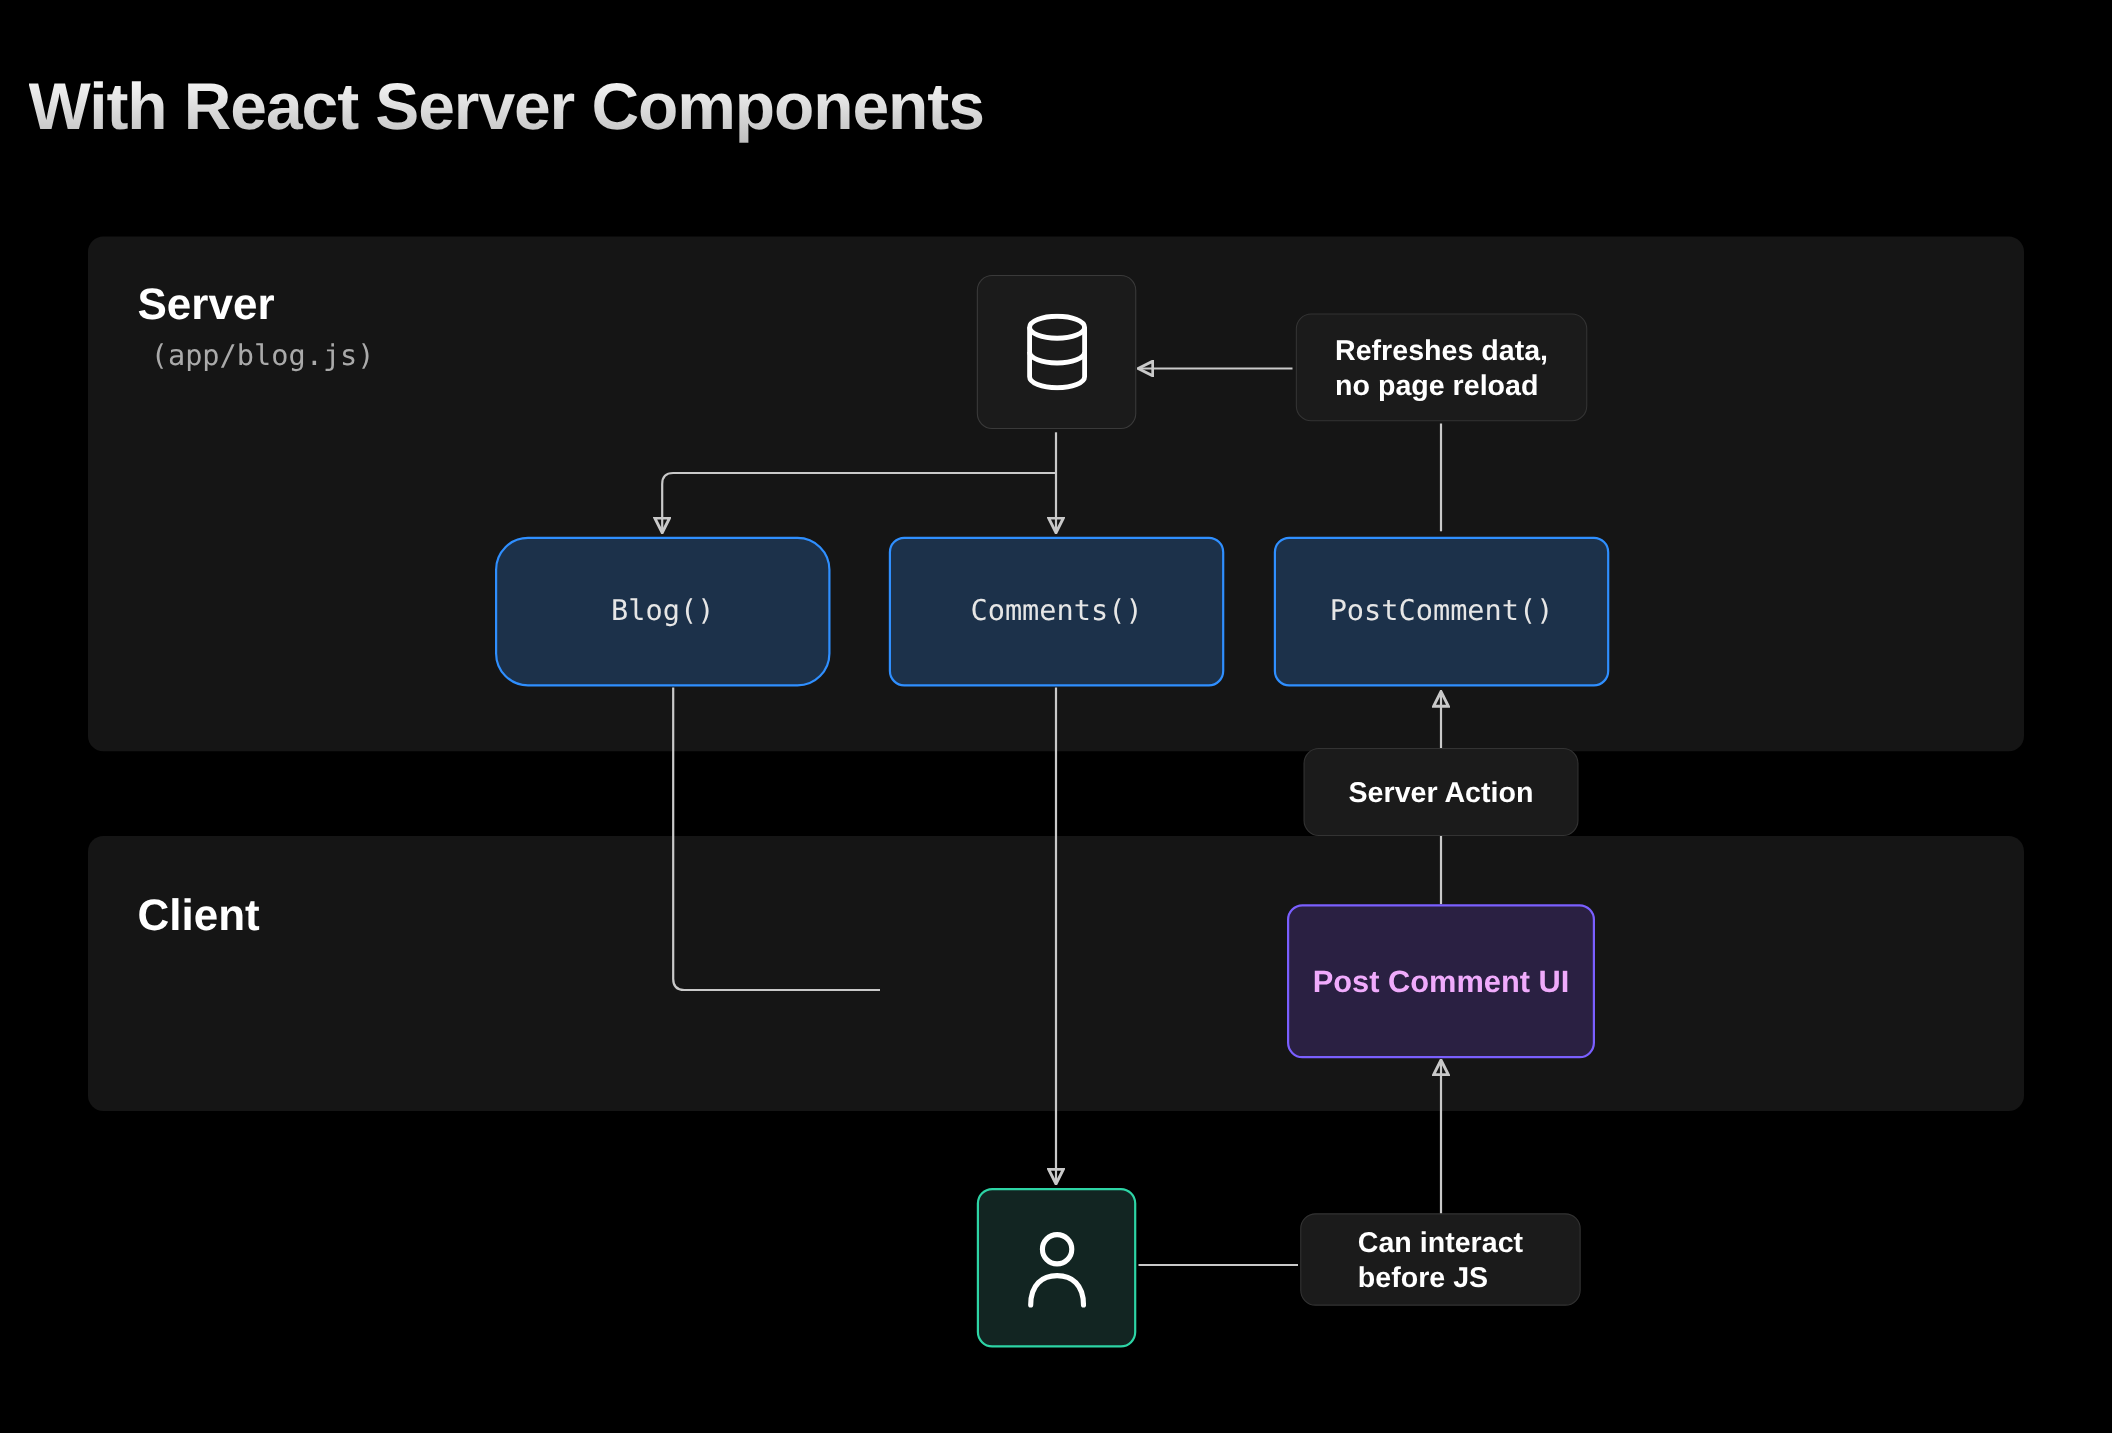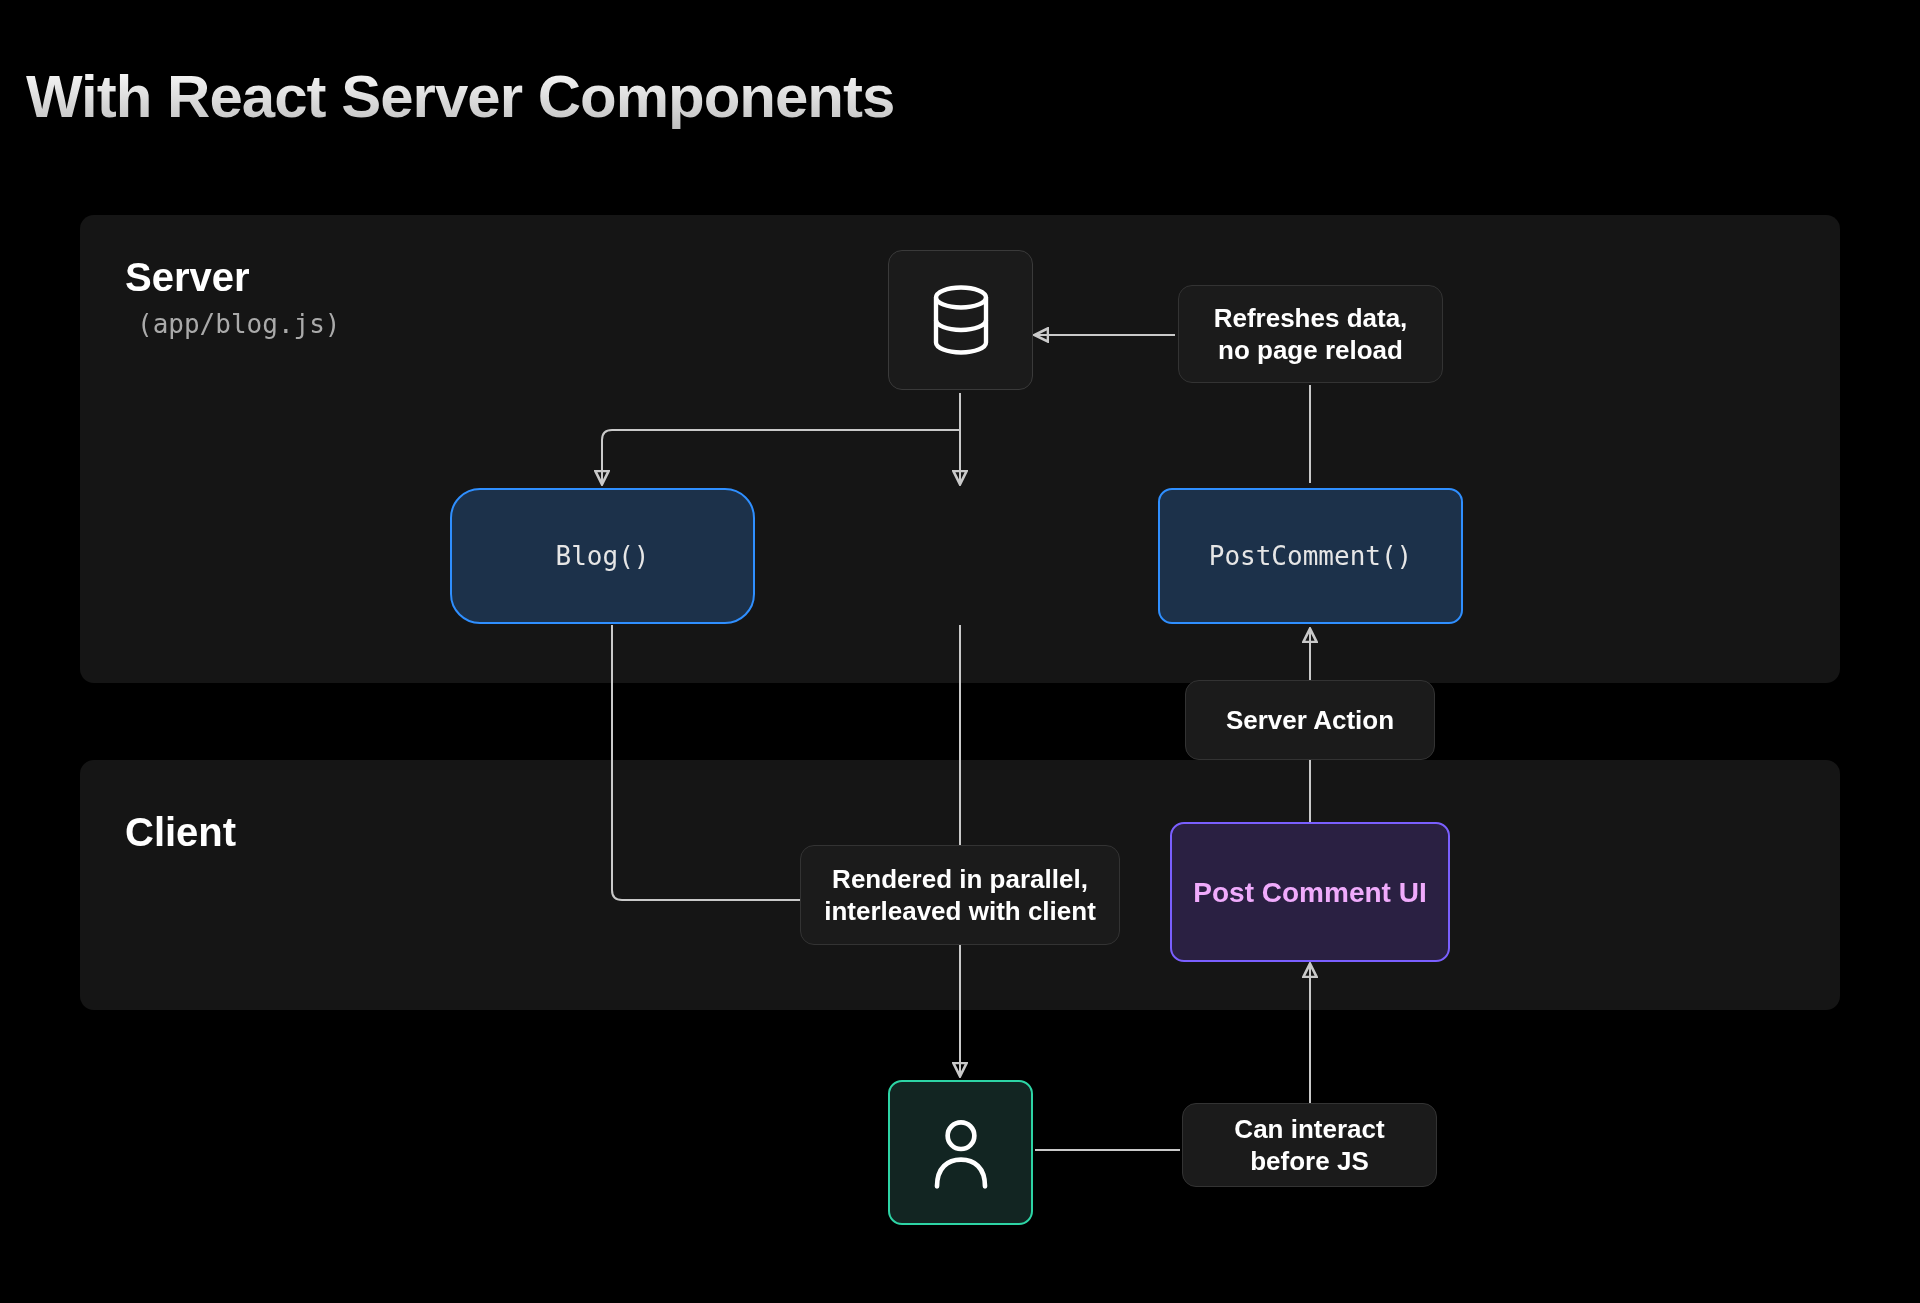--- a/index.html
+++ b/index.html
@@ -95,21 +95,21 @@
     border: 2px solid #7a5fff;
     font-size: 28px;
     font-weight: 700;
     color: #f0abfc;
   }
   .note {
     position: absolute;
     display: flex;
     align-items: center;
     justify-content: center;
-    text-align: center;
+    text-align: left;
     border-radius: 14px;
     background: #1b1b1b;
     border: 1px solid #333;
     font-size: 26px;
     font-weight: 600;
     color: #fff;
     padding: 0 20px;
     line-height: 1.25;
     white-space: pre-line;
   }
@@ -171,26 +171,25 @@
 
   <div class="node db" style="left:888px; top:250px;">
     <svg class="icon" width="62" height="70" viewBox="0 0 48 56">
       <ellipse cx="24" cy="10" rx="20" ry="8" fill="none" stroke="#fff" stroke-width="3.5"></ellipse>
       <path d="M4 10 V46 C4 50.4 12.95 54 24 54 C35.05 54 44 50.4 44 46 V10" fill="none" stroke="#fff" stroke-width="3.5"></path>
       <path d="M4 28 C4 32.4 12.95 36 24 36 C35.05 36 44 32.4 44 28" fill="none" stroke="#fff" stroke-width="3.5"></path>
     </svg>
   </div>
 
   <div class="node func" style="left:450px; top:488px;border-radius:30px;">Blog()</div>
+  <div class="node func" style="left:808px; top:488px;">Comments()</div>
   <div class="node func" style="left:1158px; top:488px;">PostComment()</div>
 
   <div class="note" style="left:1178px; top:285px; width:265px; height:98px;">Refreshes data,
 no page reload</div>
-  <div class="note" style="left:800px; top:845px; width:320px; height:100px;">Rendered in parallel,
-interleaved with client</div>
   <div class="note" style="left:1185px; top:680px; width:250px; height:80px;">Server Action</div>
   <div class="note" style="left:1182px; top:1103px; width:255px; height:84px;">Can interact
 before JS</div>
 
   <div class="node ui-box" style="left:1170px; top:822px;">Post Comment UI</div>
 
   <div class="node user" style="left:888px; top:1080px;">
     <svg class="icon" width="64" height="72" viewBox="0 0 48 54">
       <circle cx="24" cy="14" r="10" fill="none" stroke="#fff" stroke-width="3.5"></circle>
       <path d="M6 52 C6 38 14 32 24 32 C34 32 42 38 42 52" fill="none" stroke="#fff" stroke-width="3.5" stroke-linecap="round"></path>

